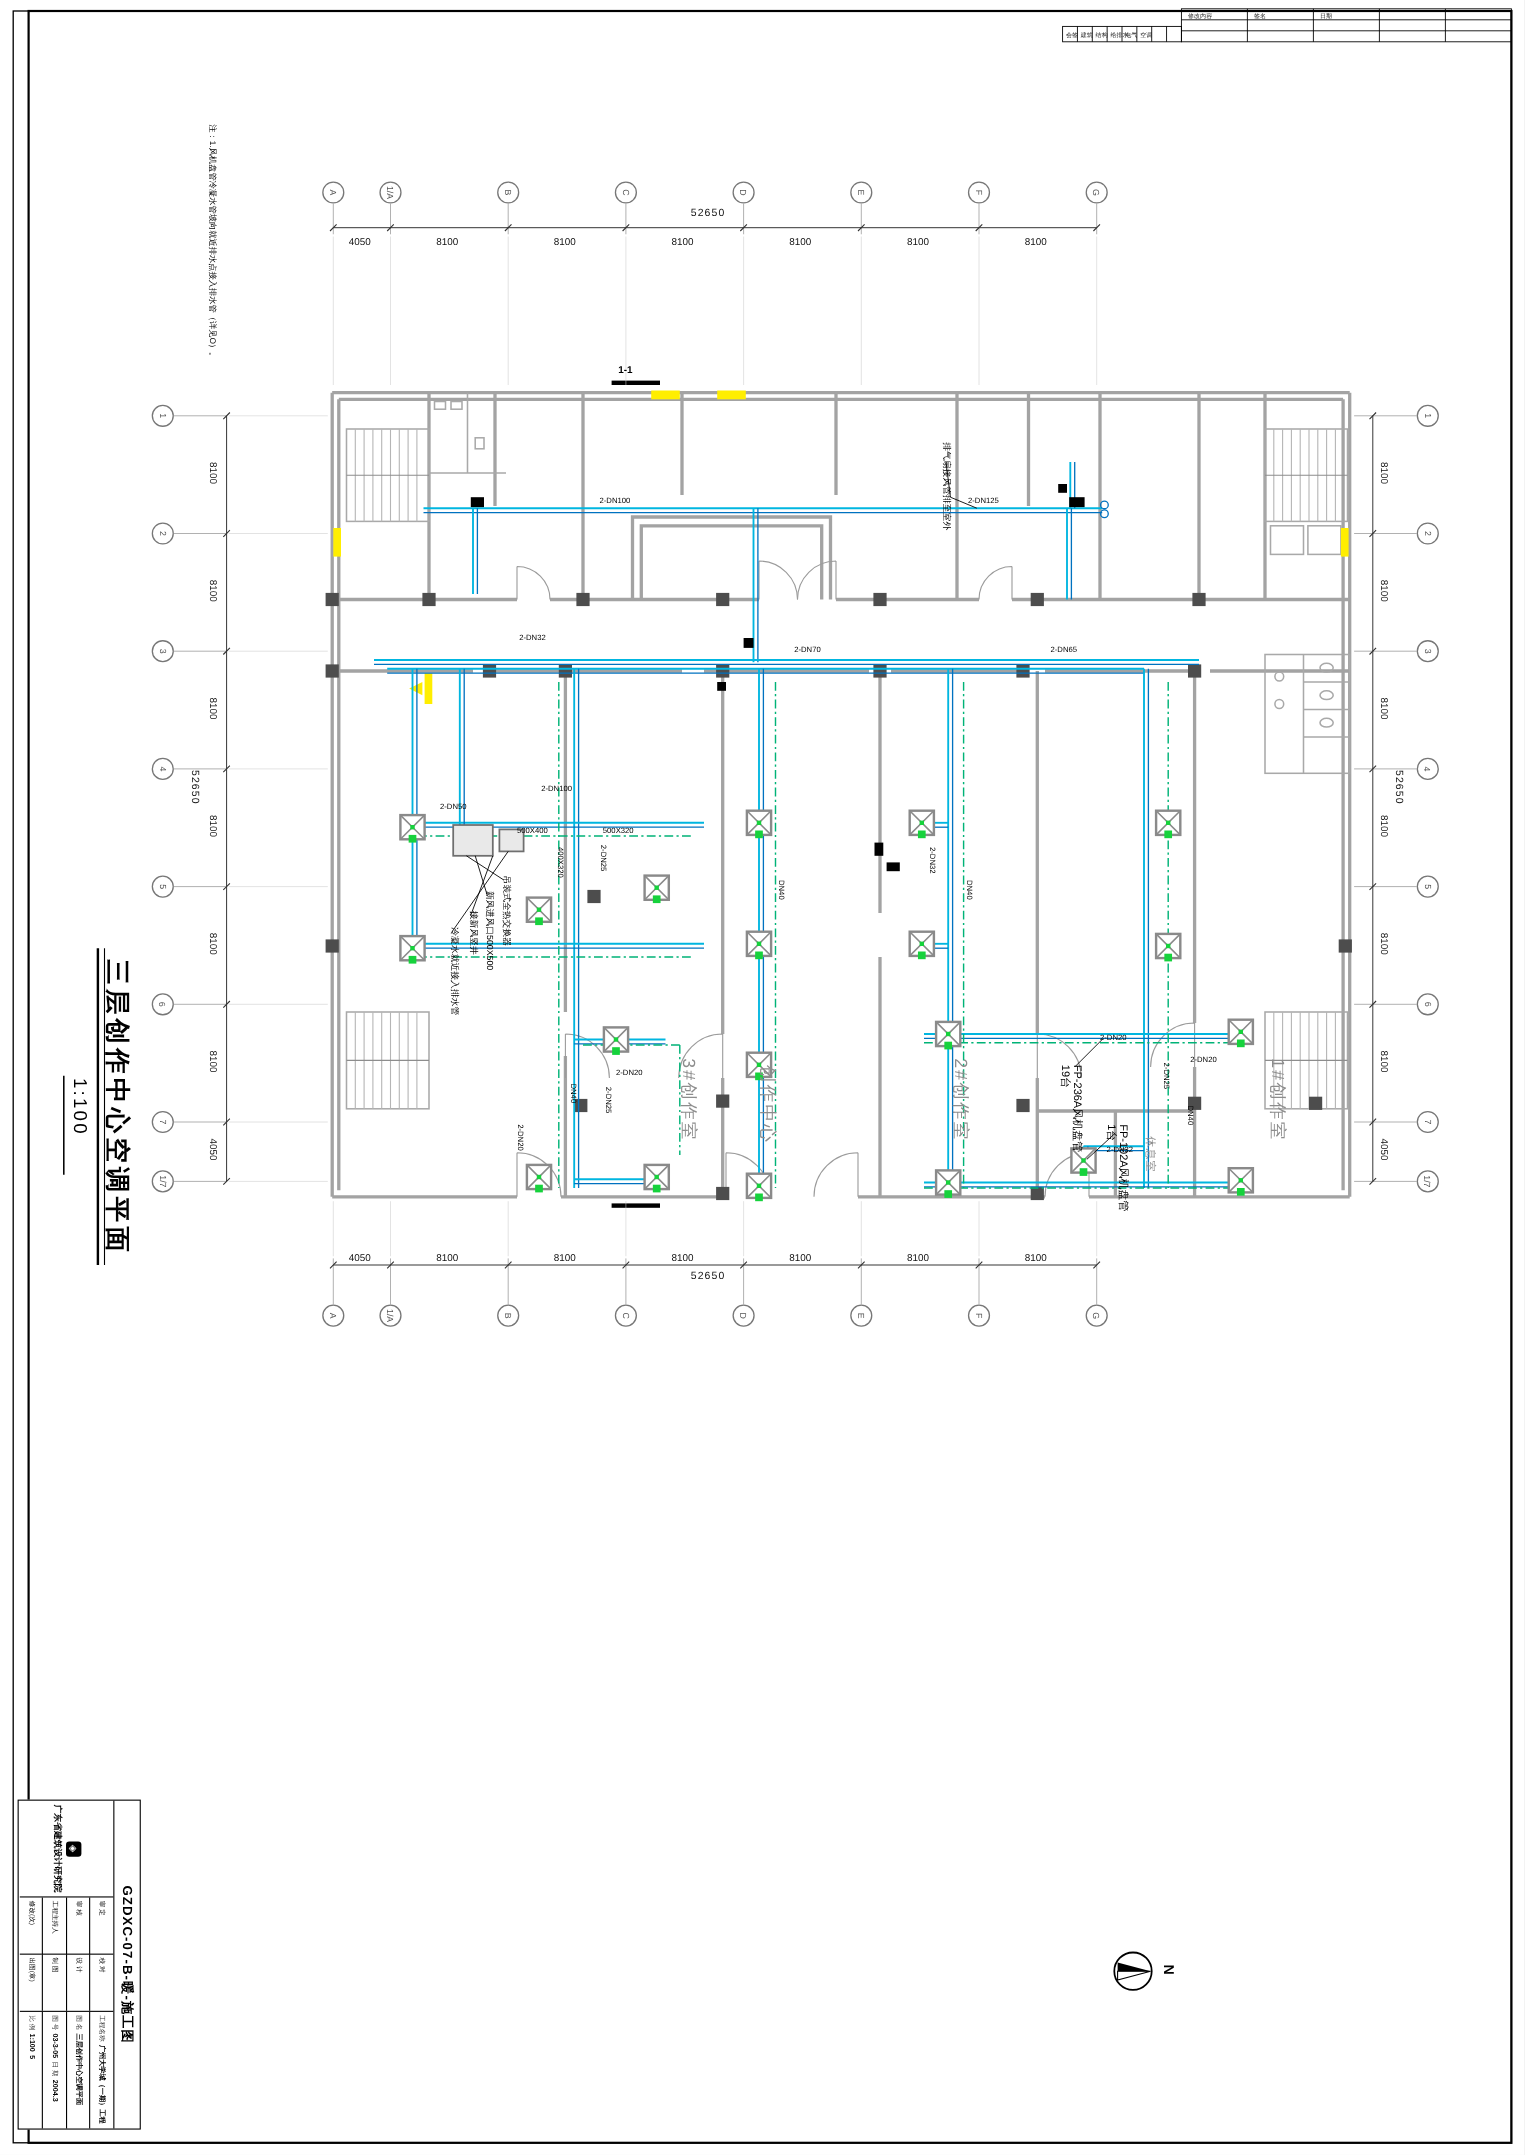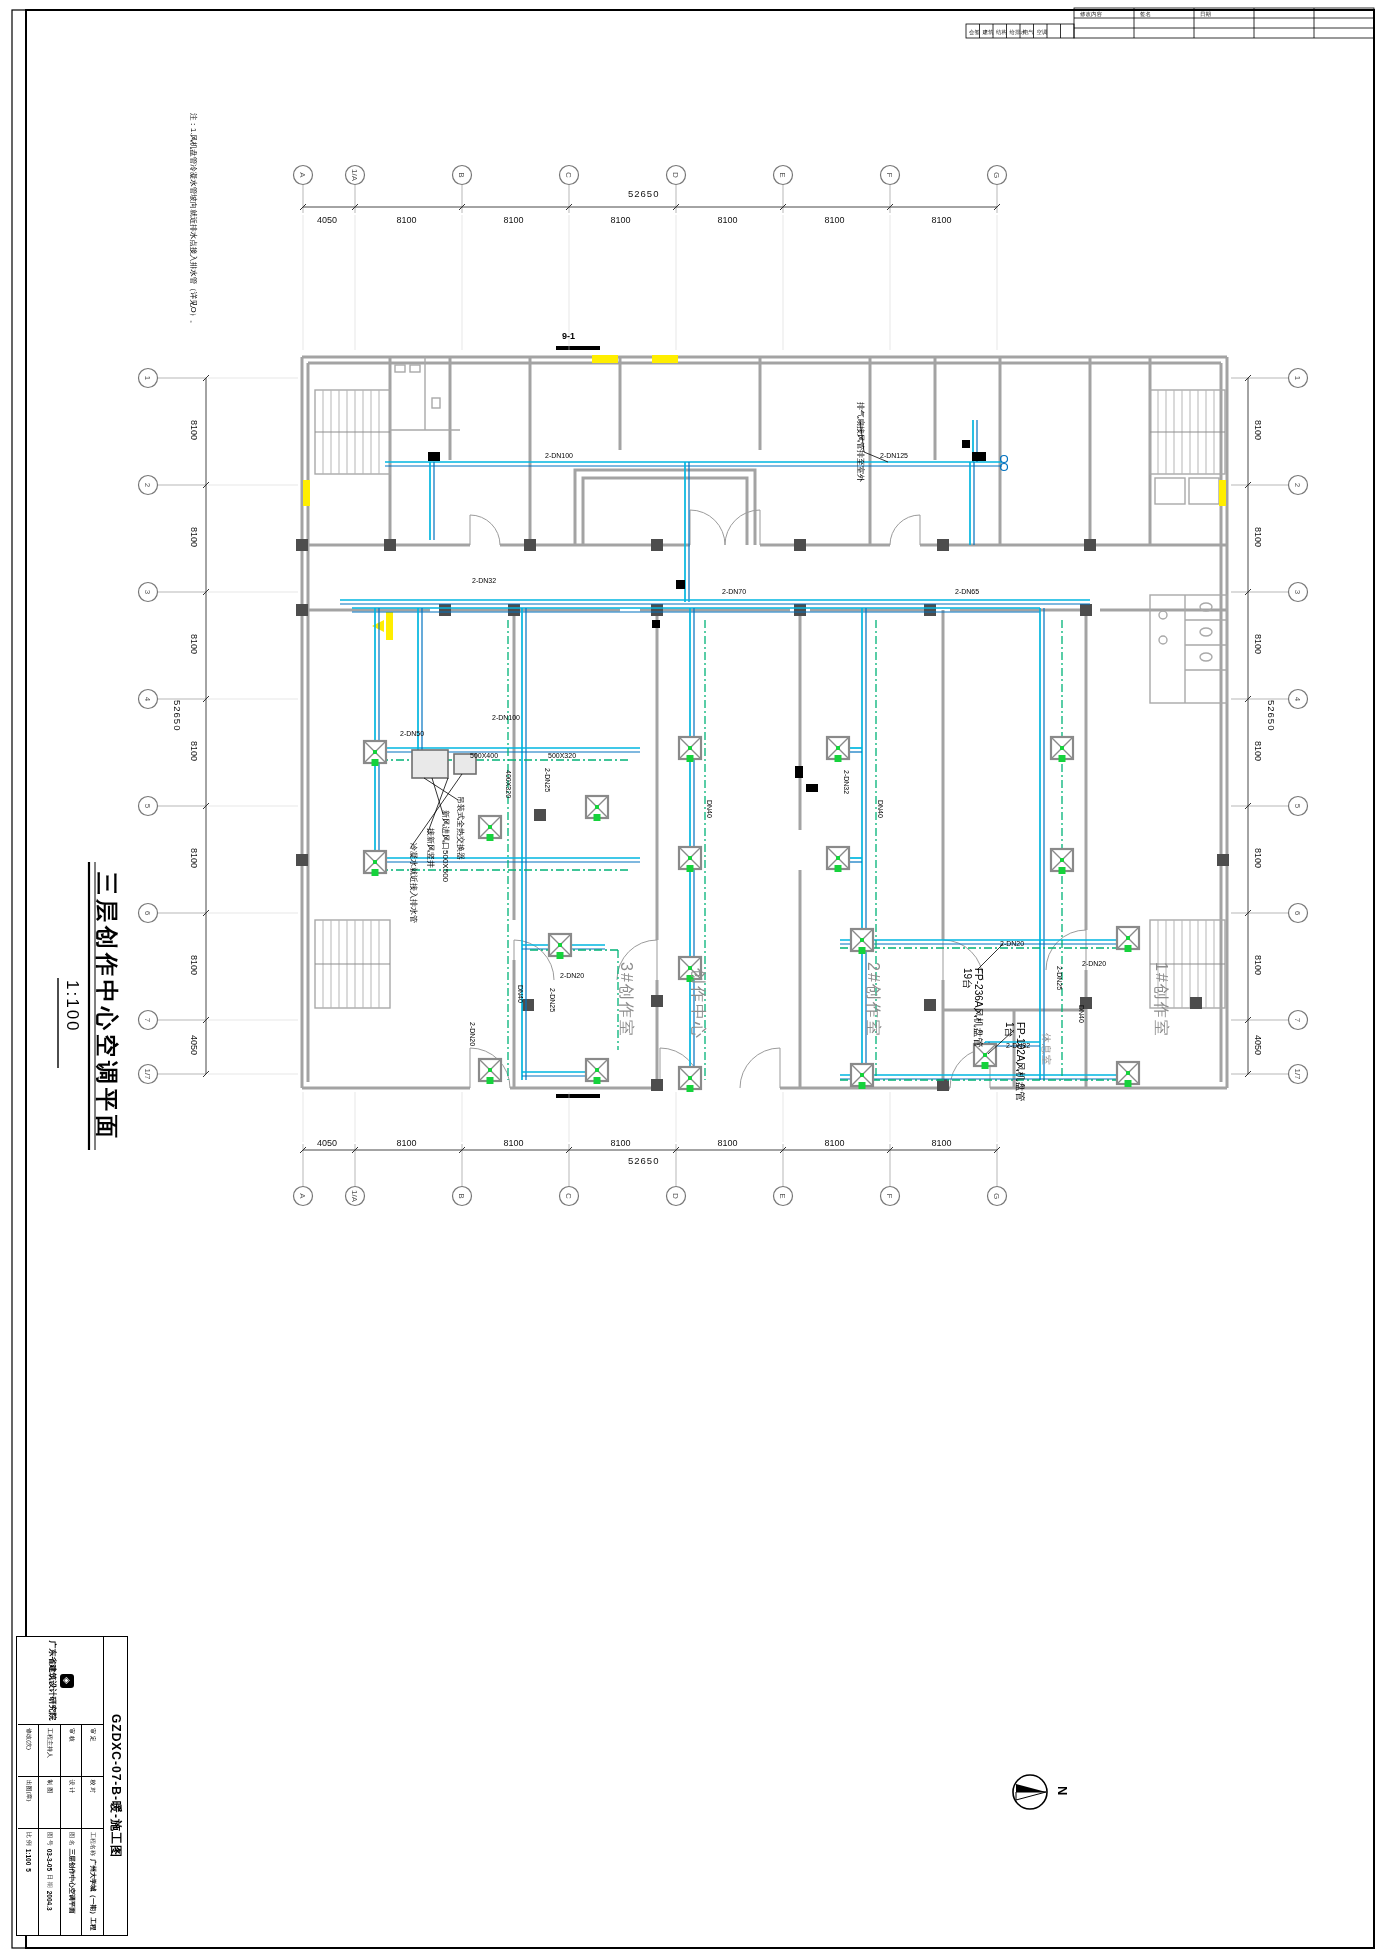--- a/index.html
+++ b/index.html
@@ -468,21 +468,21 @@
       <line x1="95" y1="862" x2="95" y2="1150" stroke-width="1"></line>
       <line x1="58" y1="978" x2="58" y2="1068" stroke-width="1.4"></line>
     </g>
   </svg>
 
   <div class="note rot" style="left:198px;top:113px;">注：1.风机盘管冷凝水管坡向就近排水点接入排水管（详见O）。</div>
 
   <div class="main-title rot" style="left:122px;top:872px;">三层创作中心空调平面</div>
   <div class="scale-lbl rot" style="left:82px;top:980px;">1:100</div>
 
-  <div class="sec" style="left:562px;top:331px;">9-1</div>
+  <div class="sec" style="left:562px;top:331px;">1-1</div>
 
   <div class="dim total" style="left:628px;top:189px;">52650</div>
   <div class="dim total" style="left:628px;top:1156px;">52650</div>
   <div class="dim total rot" style="left:182px;top:700px;">52650</div>
   <div class="dim total rot" style="left:1276px;top:700px;">52650</div>
 
   <div class="north-n rot" style="left:1070px;top:1786px;">N</div>
 
   <div class="fcu rot" style="left:984px;top:968px;">
     <div>FP-236A风机盘管</div>

